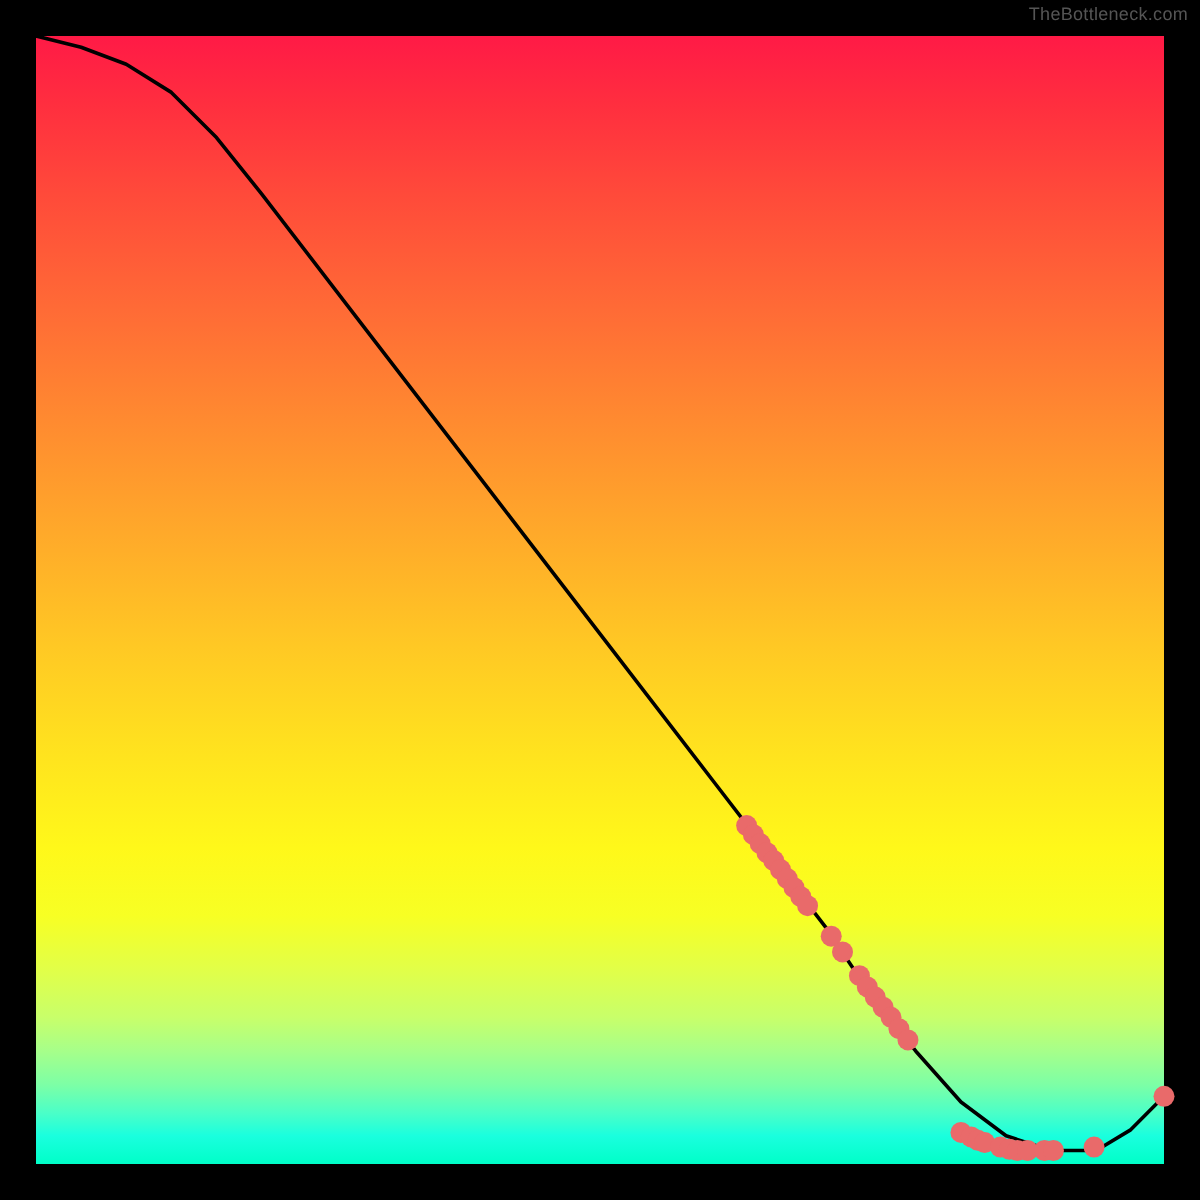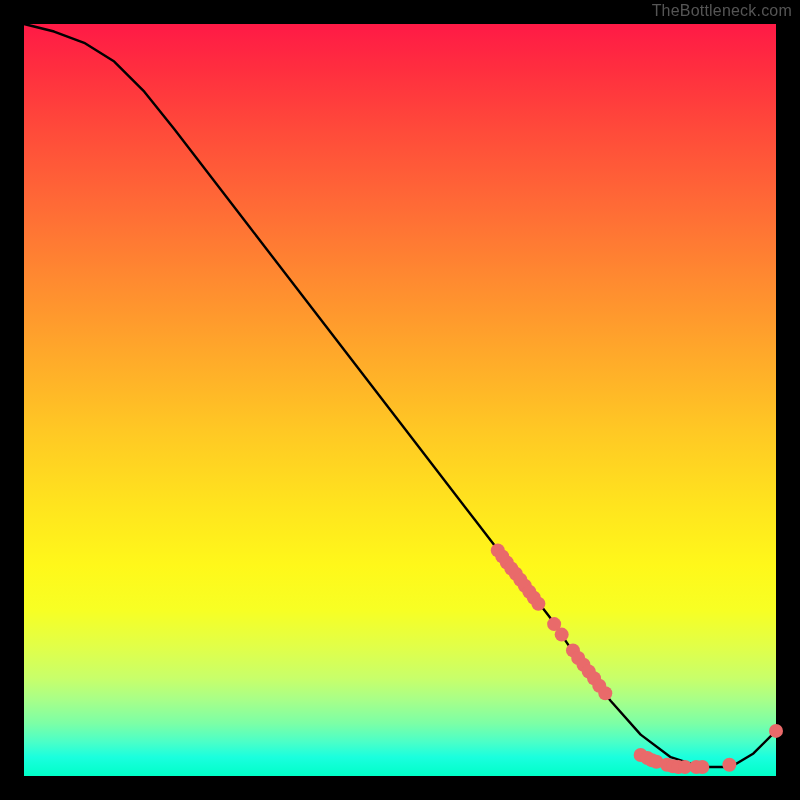--- a/index.html
+++ b/index.html
@@ -49,21 +49,21 @@
     top: 0;
     width: 752px;
     height: 752px;
     overflow: visible;
   }
   .watermark {
     position: absolute;
     top: 2px;
     right: 8px;
     color: #555;
-    font-size: 16px;
+    font-size: 12px;
     font-weight: 500;
     letter-spacing: 0.2px;
     user-select: none;
   }
   .pt {
     fill: #e96a6a;
     stroke: none;
   }
 </style>
 </head>

